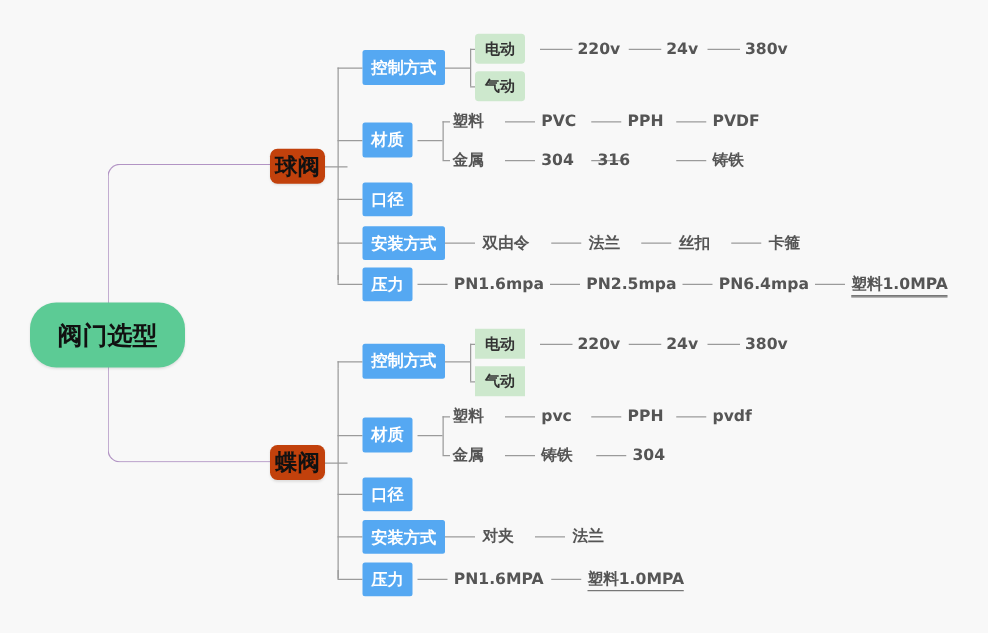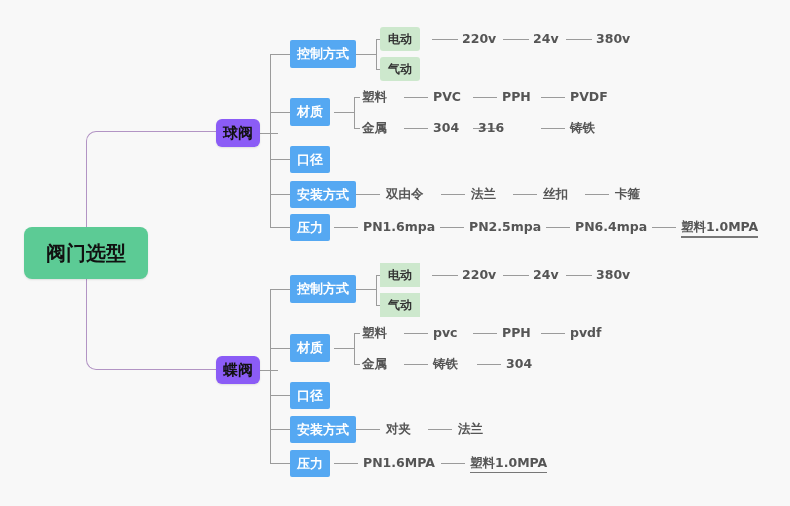--- a/index.html
+++ b/index.html
@@ -20,22 +20,22 @@
   
   .node { position: absolute; display: flex; align-items: center; justify-content: center;
           font-weight: bold; color: #1a1a1a; white-space: nowrap; }
 
   .root {
     background: #5ccb95; border-radius: 8px;
     font-size: 20px; color: #111;
     box-shadow: 0 1px 2px rgba(0,0,0,0.10);
   }
   .lvl2 {
-    background: #8b5cf6; border-radius: 6px;
-    font-size: 15px; color: #111;
+    background: #c2410c; border-radius: 6px;
+    font-size: 18px; color: #111;
     box-shadow: 0 1px 2px rgba(0,0,0,0.10);
   }
   .lvl3 {
     background: #55a8f2; border-radius: 2px;
     font-size: 13px; color: #fff;
     padding: 0 7px;
   }
   .lvl4 {
     background: #cde8cd; border-radius: 3px;
     font-size: 12px; color: #333; padding: 0 8px;
@@ -53,21 +53,21 @@
 
 <div id="canvas">
 
   <div class="purple" style="left:86px; top:131px; width:130px; height:122px;
               border-left-width:1px; border-top-width:1px;
               border-top-left-radius:10px;"></div>
   <div class="purple" style="left:86px; top:253px; width:130px; height:117px;
               border-left-width:1px; border-bottom-width:1px;
               border-bottom-left-radius:10px;"></div>
 
-  <div class="node root" style="left:24px; top:227px; width:124px; height:52px;">
+  <div class="node root" style="left:24px; top:242px; width:124px; height:52px;border-radius:21px;">
     <span>阀门选型</span>
   </div>
 
   <div class="ln h" style="left:260px; top:133px; width:18px;"></div>
   <div class="node lvl2" style="left:216px; top:119px; width:44px; height:28px;">
     <span>球阀</span>
   </div>
 
   <div class="ln v" style="left:270px; top:60px; height:164px;"></div>
 

